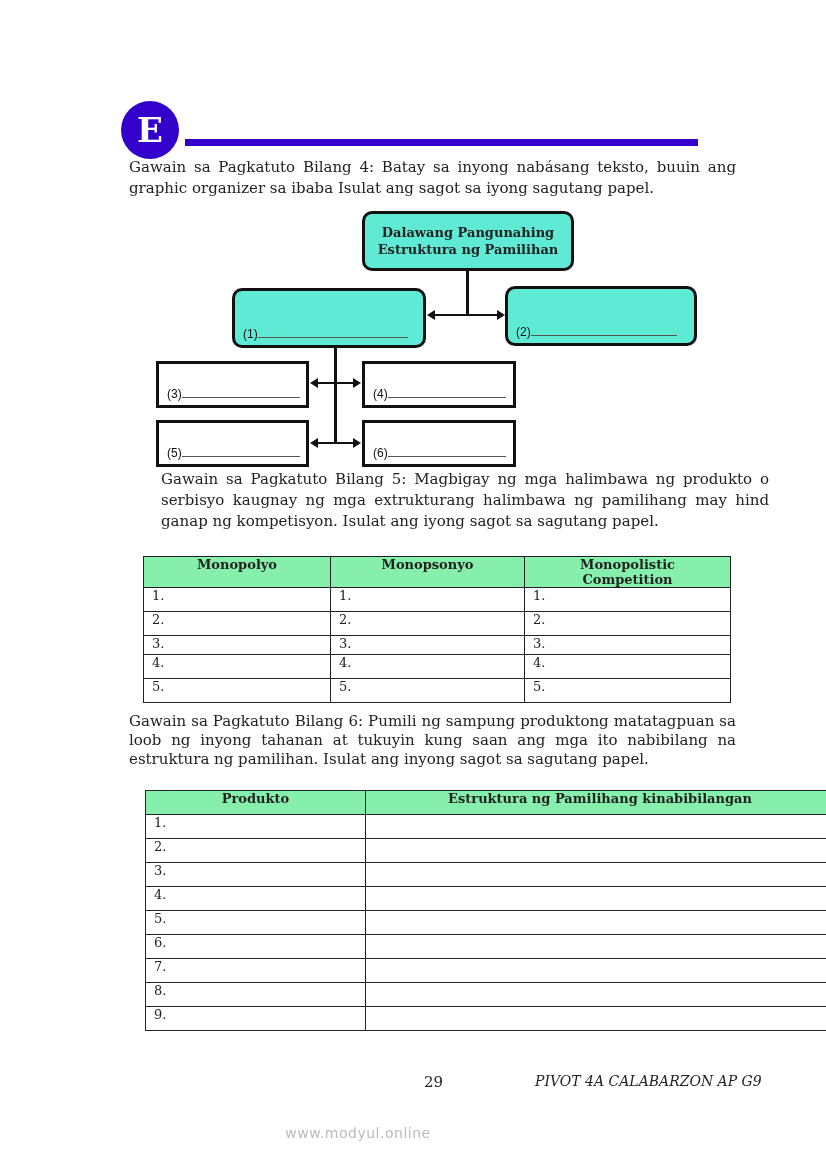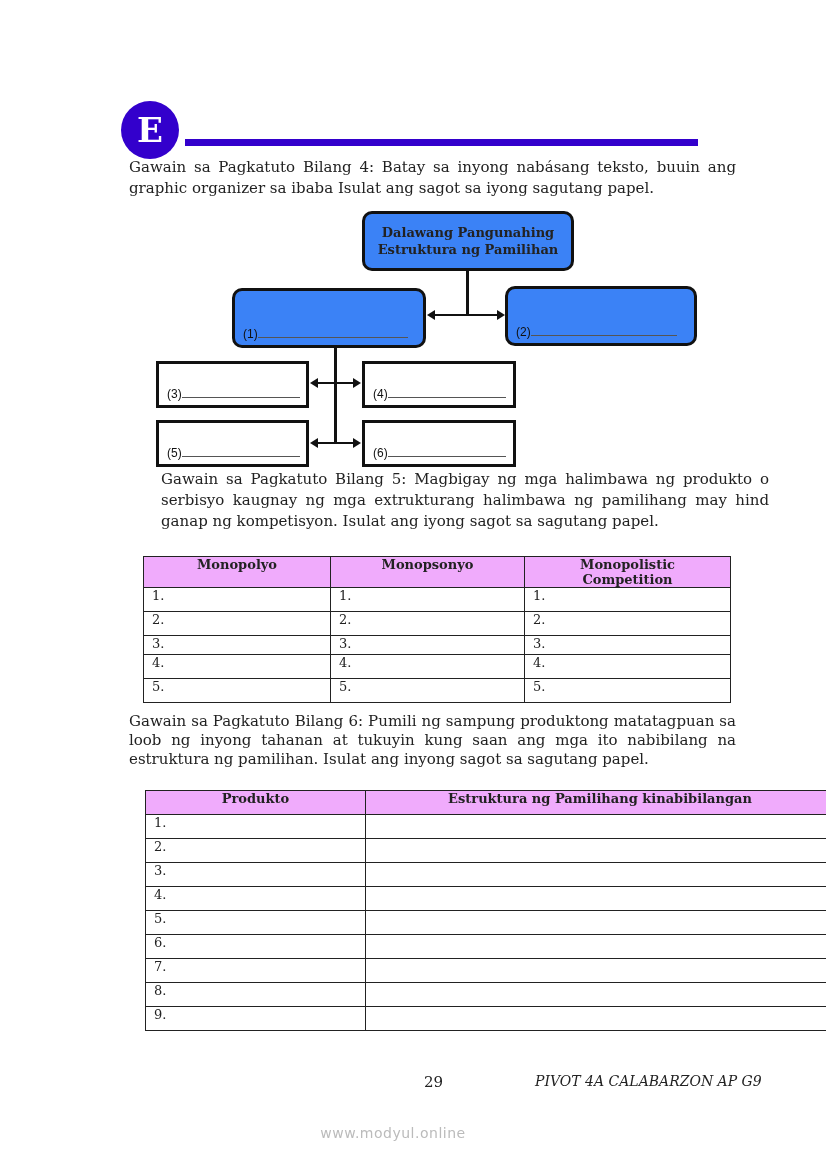--- a/index.html
+++ b/index.html
@@ -2,35 +2,35 @@
 <html><head>
 <meta charset="utf-8">
 <style>
   html, body { margin:0; padding:0; background:#ffffff; }
   body { width:826px; height:1169px; position:relative; overflow:hidden; font-family:"DejaVu Serif", serif; color:#222; }
   .abs { position:absolute; }
   .badge { left:121px; top:101px; width:58px; height:58px; border-radius:50%; background:#3300cc; color:#fff; font-family:"DejaVu Serif", serif; font-weight:bold; font-size:34px; line-height:58px; text-align:center; }
   .bar { left:185px; top:139px; width:513px; height:7px; background:#3300cc; }
   .para { left:129px; width:607px; font-size:15px; line-height:21px; text-align:justify; }
   .para b { font-weight:normal; }
-  .box { border:3px solid #111; border-radius:10px; background:#3b82f6; box-sizing:border-box; }
+  .box { border:3px solid #111; border-radius:10px; background:#5eead4; box-sizing:border-box; }
   .sbox { border:3px solid #111; background:#fff; box-sizing:border-box; }
   .blank { font-family:"Liberation Sans", sans-serif; font-size:12px; color:#111; position:absolute; left:8px; bottom:4px; }
   .blank span.line { display:inline-block; border-bottom:1px solid #555; vertical-align:baseline; }
   .title-box { left:362px; top:211px; width:212px; height:60px; display:flex; align-items:center; justify-content:center; text-align:center; font-weight:bold; font-size:13px; line-height:17px; }
   .vline { background:#111; width:3px; }
   .hline { background:#111; height:2px; }
   .arrow-l { width:0; height:0; border-top:5px solid transparent; border-bottom:5px solid transparent; border-right:8px solid #111; }
   .arrow-r { width:0; height:0; border-top:5px solid transparent; border-bottom:5px solid transparent; border-left:8px solid #111; }
   table { border-collapse:collapse; position:absolute; font-family:"DejaVu Serif", serif; font-size:13px; }
   td, th { border:1.5px solid #222; padding:0 8px; text-align:left; vertical-align:top; }
-  th { background:#f0abfc; text-align:center; font-weight:bold; font-size:13px; }
+  th { background:#86efac; text-align:center; font-weight:bold; font-size:13px; }
   .footer-num { left:424px; top:1073px; font-size:15px; }
   .footer-right { left:535px; top:1073px; font-size:14px; font-style:italic; }
-  .watermark { left:0; width:716px; top:1125px; text-align:center; font-family:"DejaVu Sans", sans-serif; font-size:14px; color:#bbb; letter-spacing:0.5px;padding-left:35px; }
+  .watermark { left:0; width:716px; top:1125px; text-align:center; font-family:"DejaVu Sans", sans-serif; font-size:14px; color:#bbb; letter-spacing:0.5px; }
 </style>
 </head>
 <body>
 
 <div class="abs badge">E</div>
 <div class="abs bar"></div>
 
 <div class="abs para" style="top:157px;">
   <b>Gawain sa Pagkatuto Bilang 4:</b><span> Batay sa inyong nabásang teksto, buuin ang graphic organizer sa ibaba Isulat ang sagot sa iyong sagutang papel.</span>
 </div>

